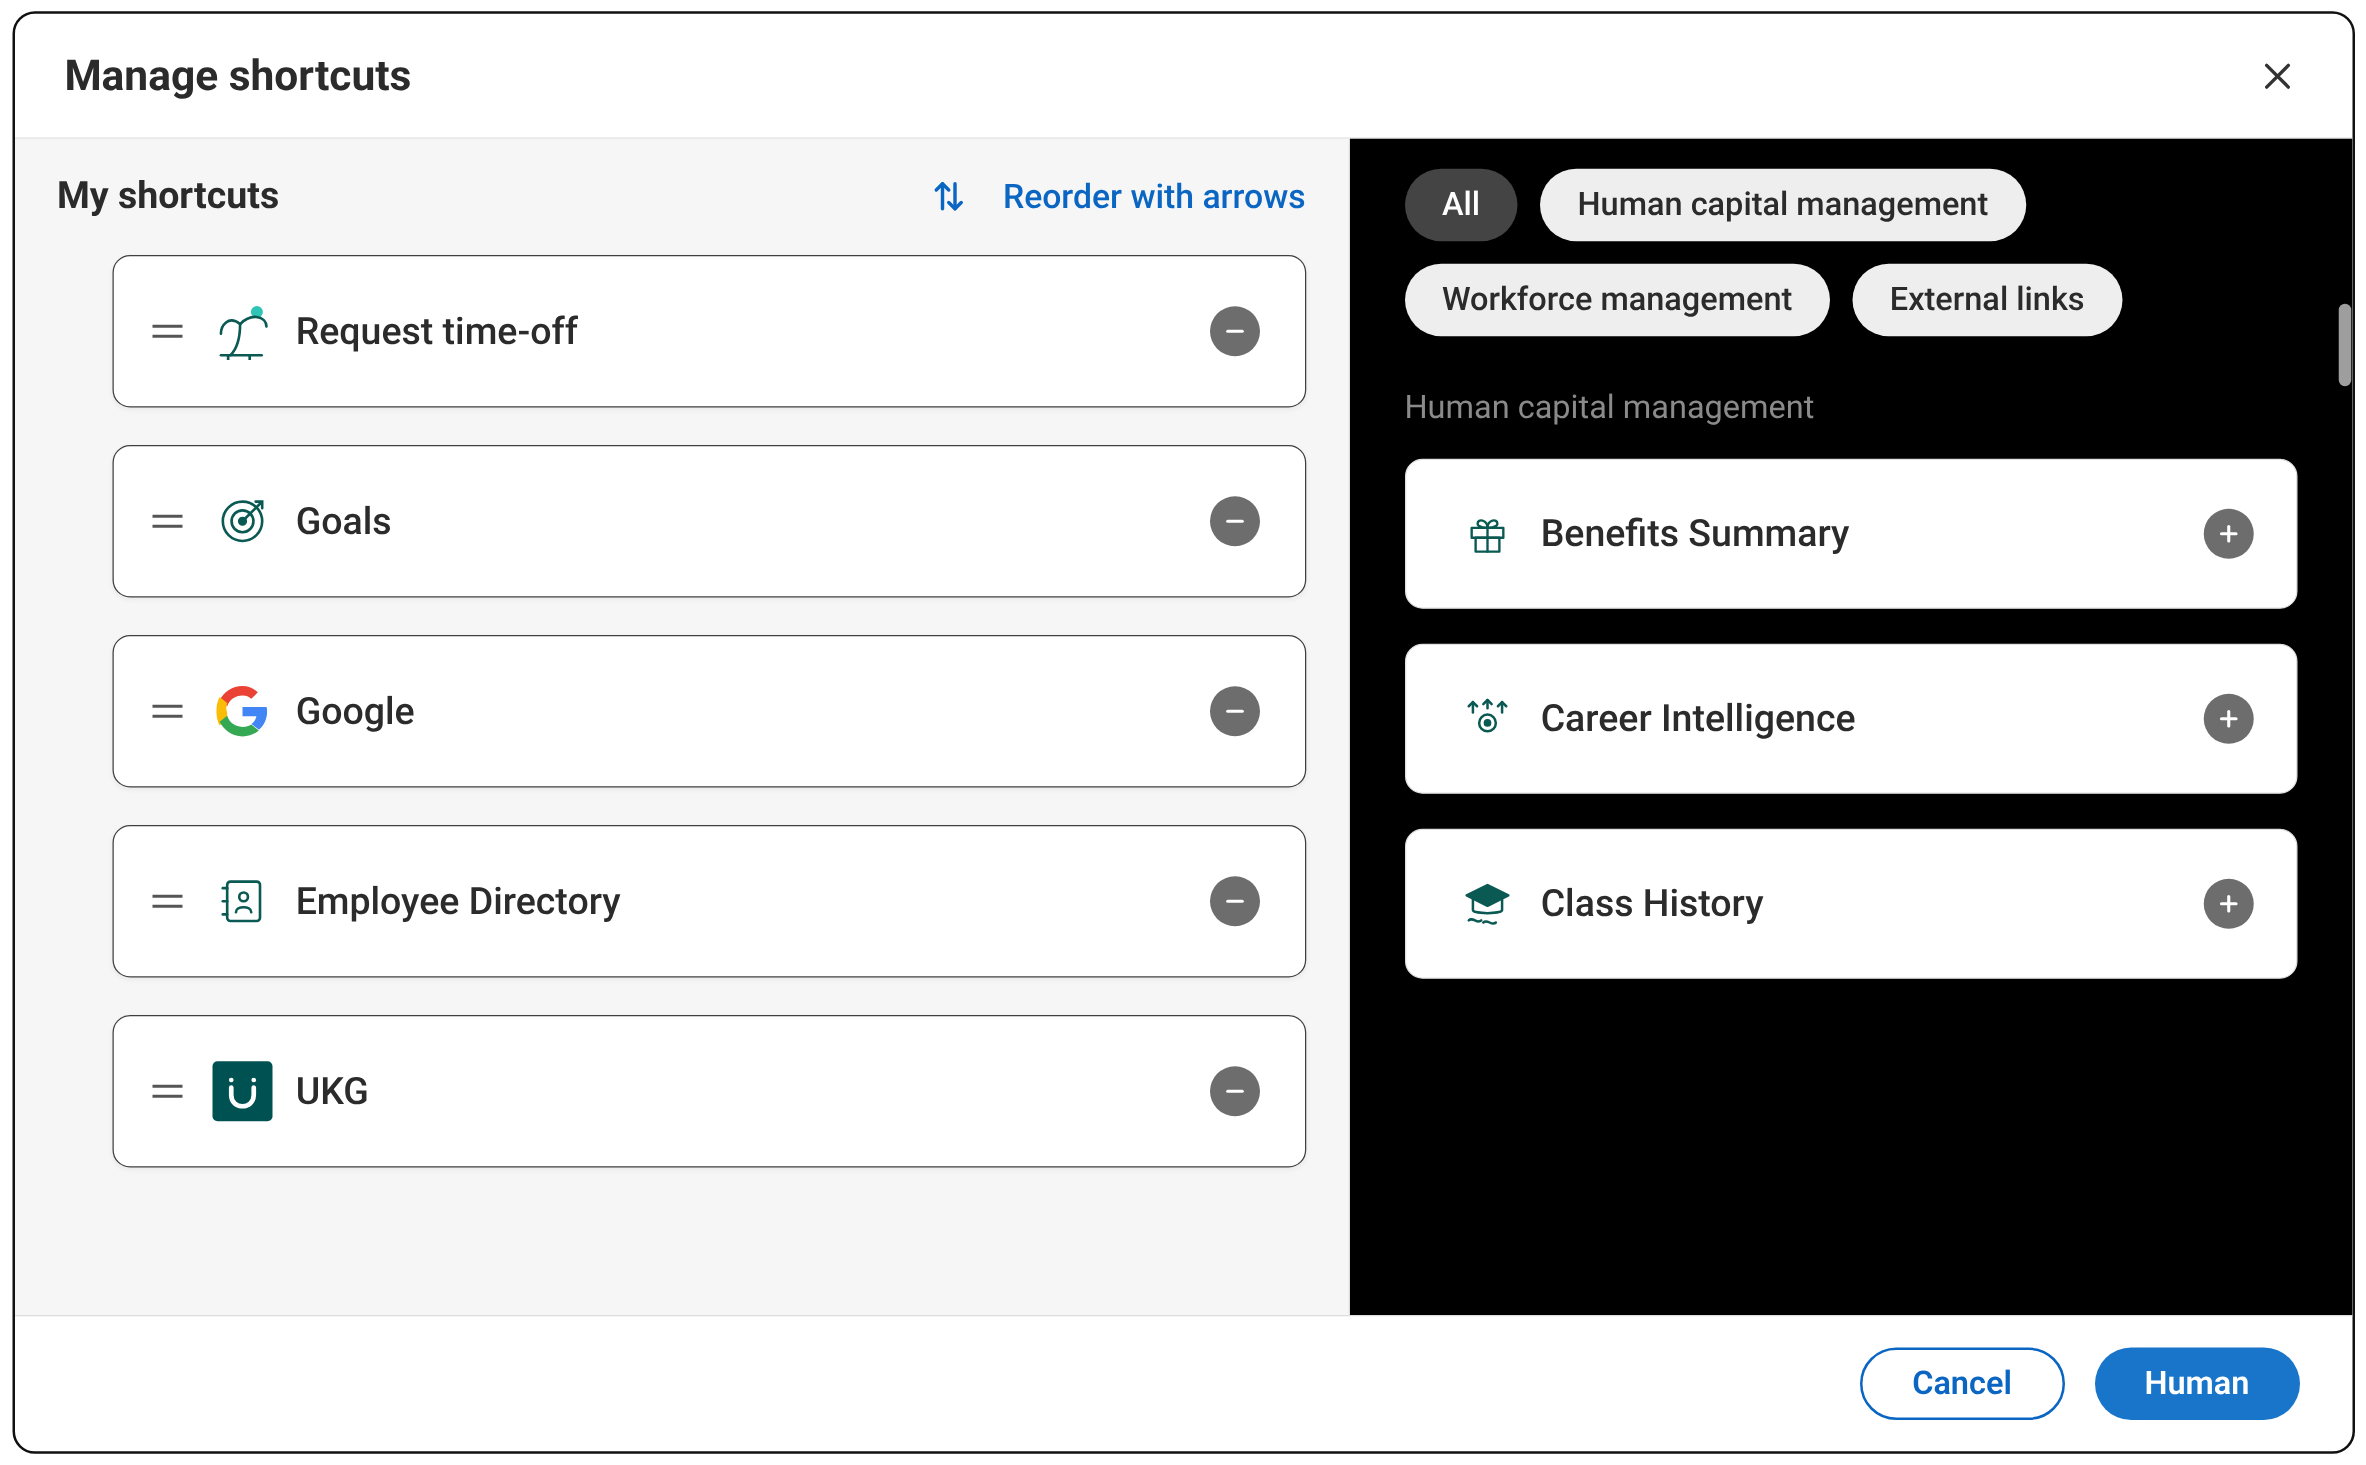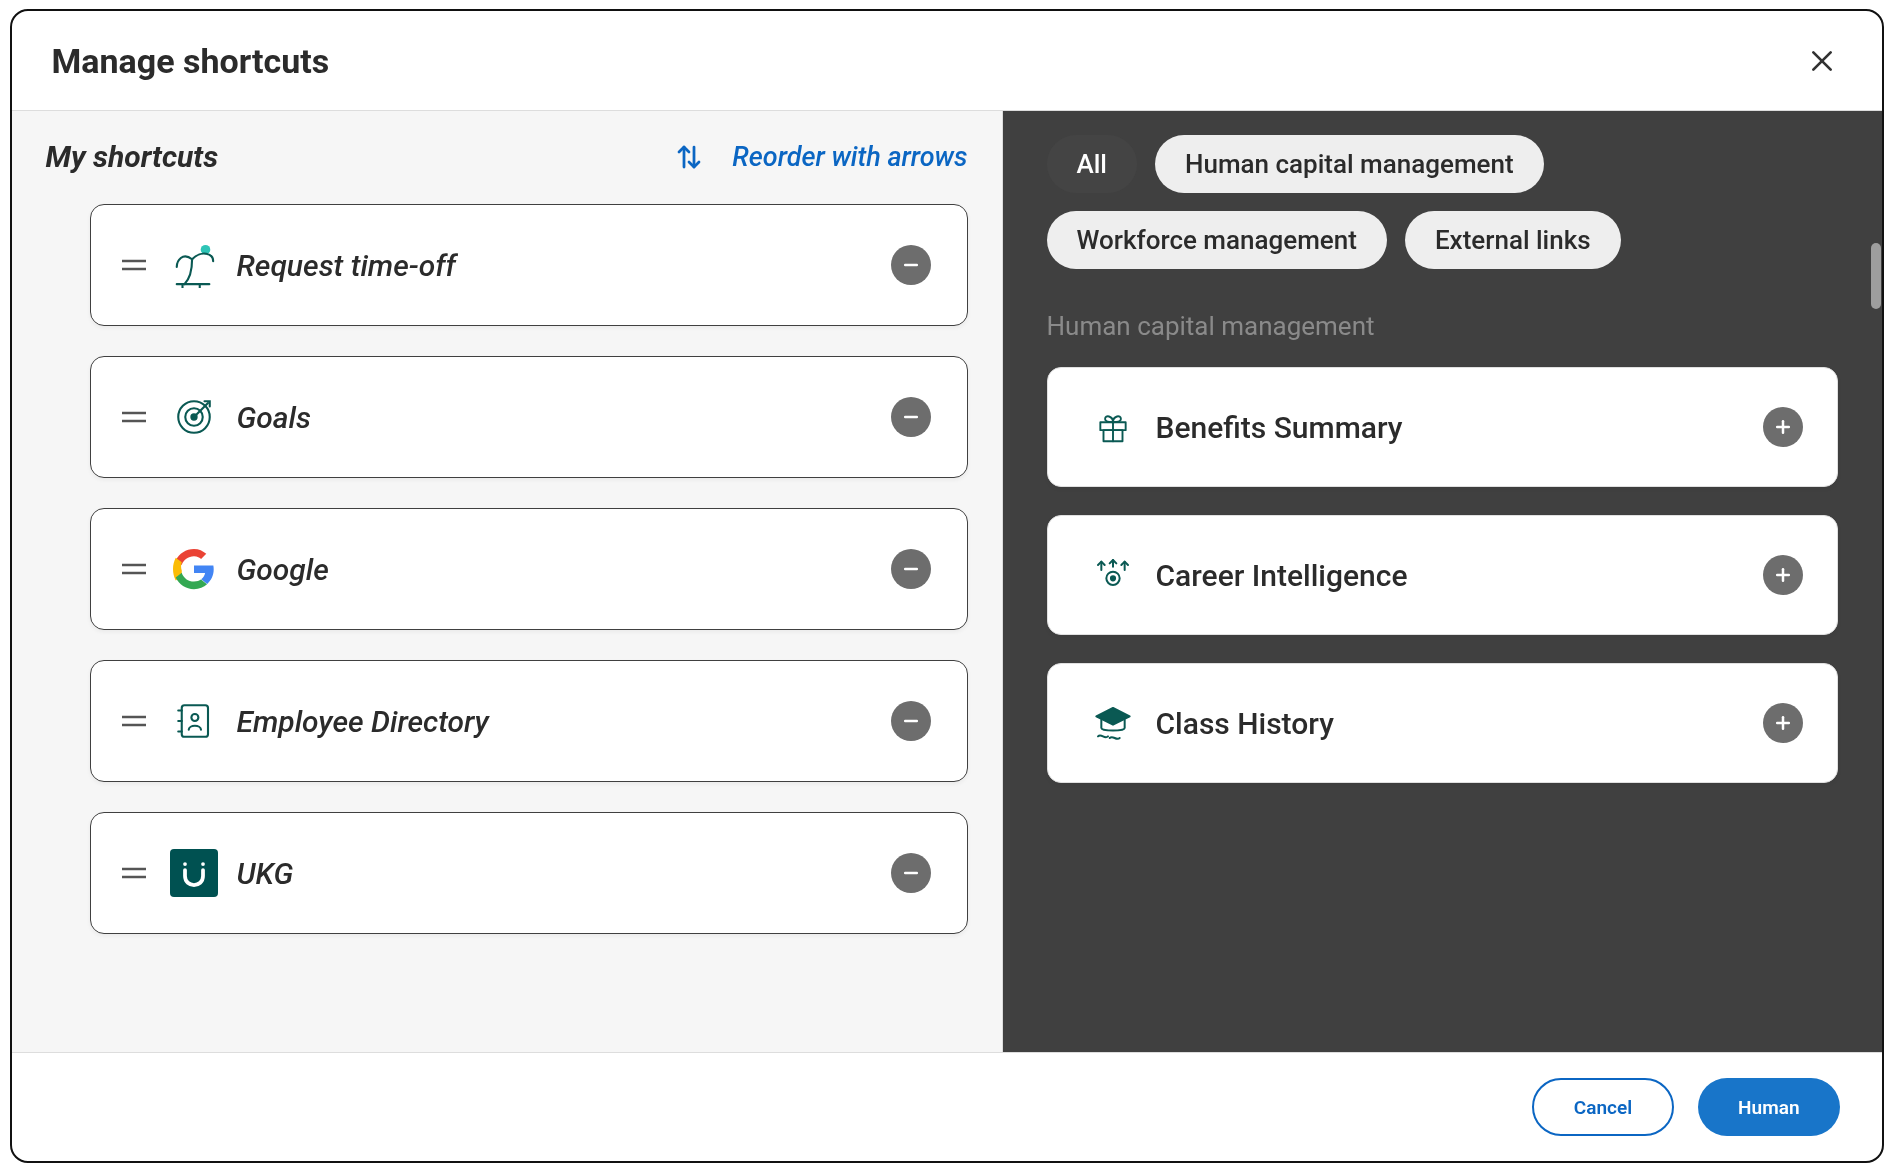--- a/index.html
+++ b/index.html
@@ -52,30 +52,29 @@
   }
   
   .dialog-body {
     flex: 1 1 auto;
     display: flex;
     min-height: 0;
     position: relative;
     border-bottom: 1.5px solid #ddd;
   }
   .left-pane {
-    width: 991px;
+    width: 1068px;
     background: #f6f6f6;
     padding: 28px 34px 28px 34px;
     border-right: 1.5px solid #ddd;
     overflow-y: auto;
-    font-style: italic;
   }
   .right-pane {
     flex: 1;
-    background: #404040;
+    background: #000000;
     padding: 24px 44px 24px 44px;
     overflow-y: auto;
     position: relative;
   }
   .vscrollthumb {
     position: absolute;
     top: 132px;
     right: 1px;
     width: 10px;
     height: 66px;
@@ -190,21 +189,21 @@
     align-items: center;
     justify-content: flex-end;
     gap: 24px;
     padding: 0 42px;
     flex-shrink: 0;
   }
   .btn {
     height: 58px;
     padding: 0 40px;
     border-radius: 32px;
-    font-size: 19px;
+    font-size: 26px;
     font-weight: 600;
     display:flex;align-items:center;justify-content:center;
     cursor: pointer;
     user-select: none;
   }
   .btn-secondary {
     background: #fff;
     color: #0b66c3;
     border: 2px solid #0b66c3;
   }

